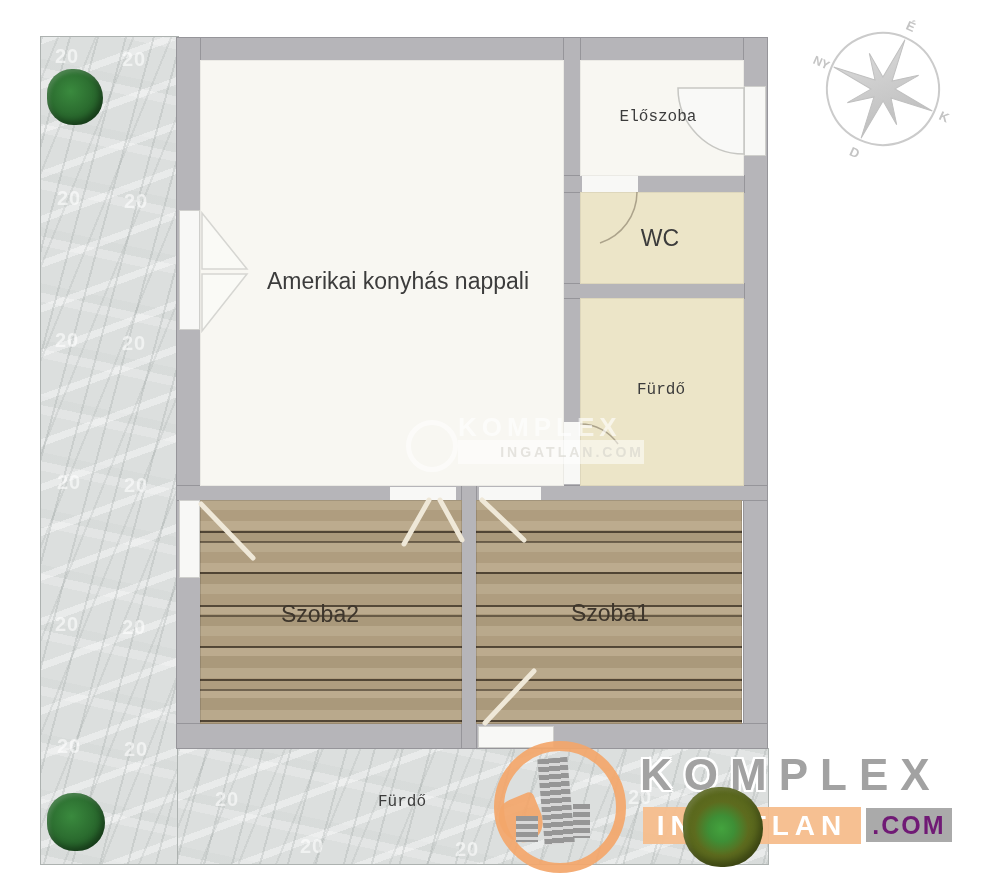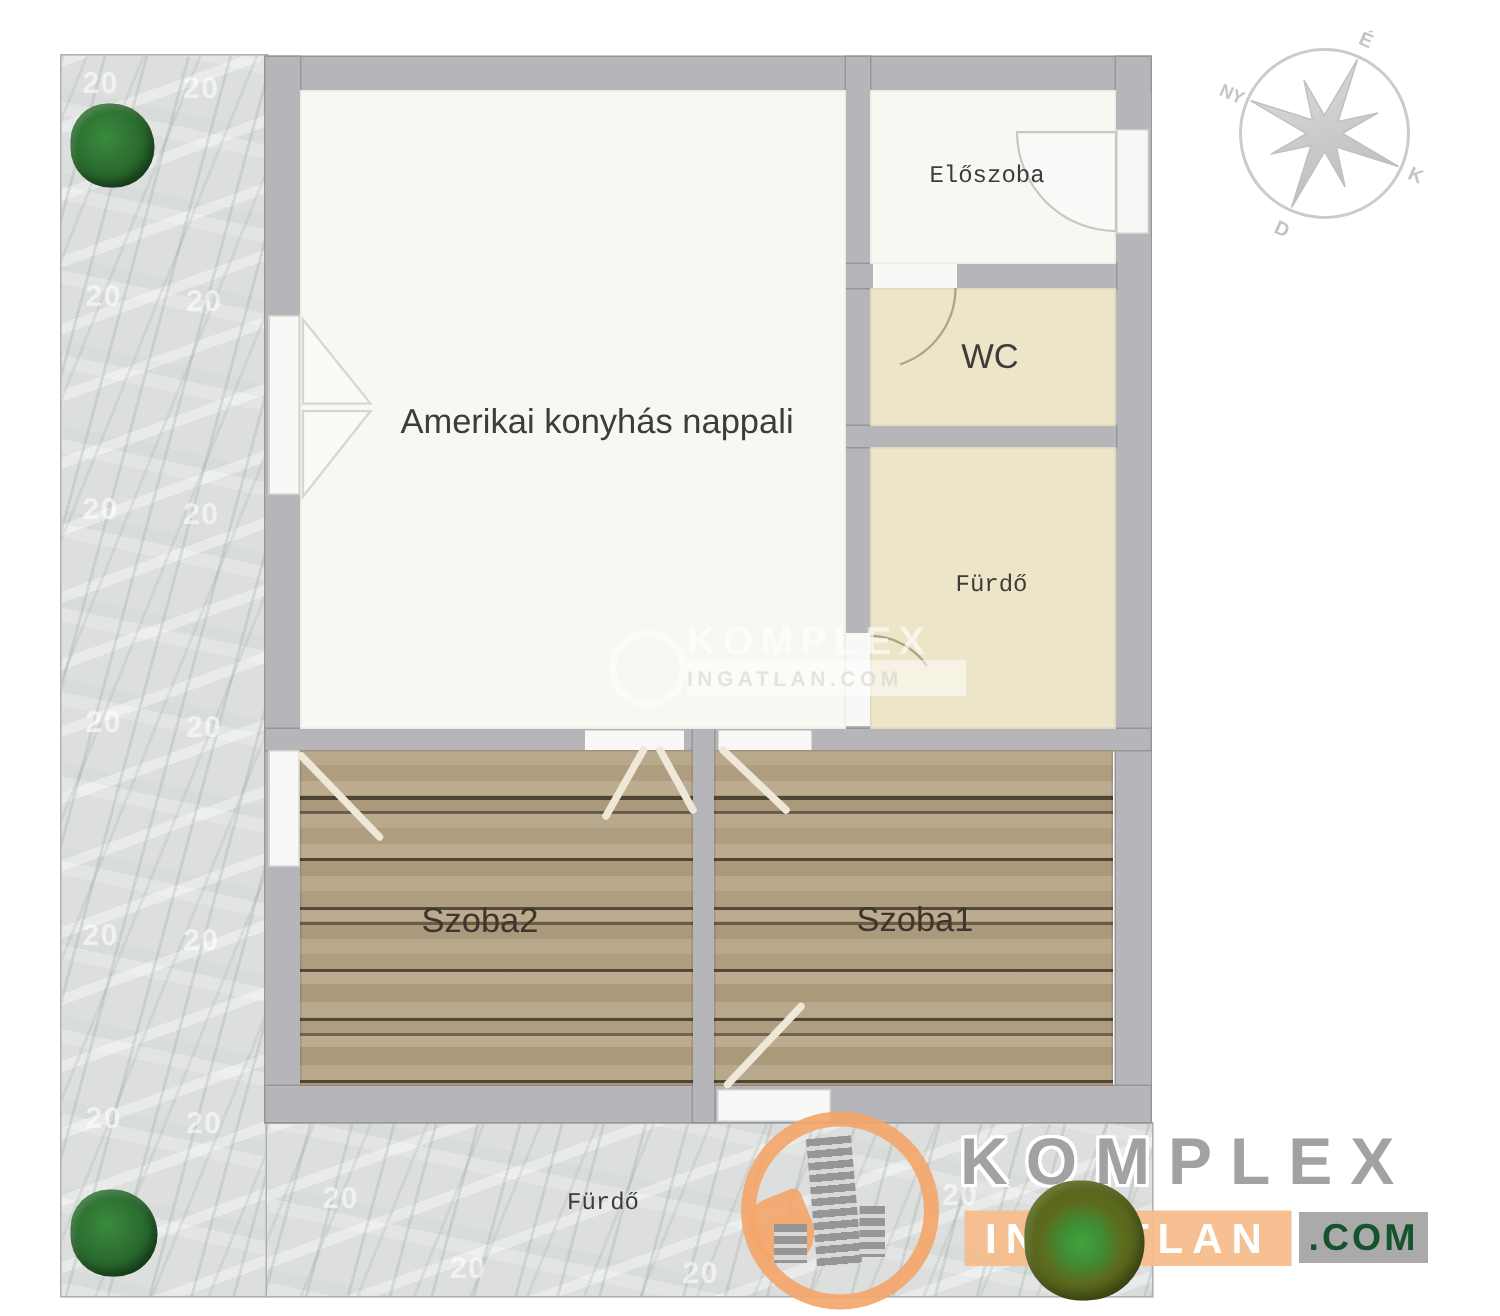--- a/index.html
+++ b/index.html
@@ -47,31 +47,31 @@
   .tree{position:absolute;border-radius:46% 54% 50% 49%;}
   .tree-dark{background:radial-gradient(circle at 42% 40%, #3a8a3e 0%, #2c6e30 45%, #235c27 72%, #1d4e21 100%);
     box-shadow:inset -3px -4px 6px rgba(0,0,0,0.35), inset 2px 3px 4px rgba(255,255,255,0.18);}
   .tree-olive{background:radial-gradient(circle at 48% 52%, #43a33e 0%, #3e8f36 22%, #5d6b1e 46%, #55631b 75%, #485716 100%);
     box-shadow:inset -3px -5px 8px rgba(0,0,0,0.35), inset 3px 3px 5px rgba(255,255,255,0.15);}
 
   
   .wm-circle{position:absolute;border:5px solid rgba(255,255,255,0.55);border-radius:50%;}
   .wm-brand{position:absolute;color:rgba(255,255,255,0.62);font-weight:bold;font-size:26px;letter-spacing:5px;}
   .wm-band{position:absolute;background:rgba(255,255,255,0.52);color:rgba(210,208,200,0.55);
-    font-weight:bold;font-size:14px;letter-spacing:3px;text-align:left;}
+    font-weight:bold;font-size:14px;letter-spacing:3px;text-align:right;}
 
   
   .logo-ring{position:absolute;border:10px solid rgba(243,166,106,0.92);border-radius:50%;box-sizing:border-box;}
   .logo-bldg{position:absolute;background:repeating-linear-gradient(180deg,#969696 0 5px,#d8d8d8 5px 8px);}
   .logo-arm{position:absolute;background:rgba(243,166,106,0.92);border-radius:55% 15% 60% 70%;transform:rotate(-22deg);}
   .logo-brand{position:absolute;color:#a2a2a2;font-weight:bold;font-size:44px;letter-spacing:12px;white-space:nowrap;
     text-shadow:-2px 0 #fff,2px 0 #fff,0 -2px #fff,0 2px #fff,-2px -2px #fff,2px 2px #fff,2px -2px #fff,-2px 2px #fff;}
   .logo-band1{position:absolute;background:rgba(246,189,140,0.95);color:#fff;font-weight:bold;font-size:28px;
     letter-spacing:6px;text-align:center;}
-  .logo-band2{position:absolute;background:rgba(165,165,165,0.95);color:#14532d;font-weight:bold;font-size:25px;
+  .logo-band2{position:absolute;background:rgba(165,165,165,0.95);color:#701a75;font-weight:bold;font-size:25px;
     letter-spacing:2px;text-align:center;}
 </style>
 </head>
 <body>
 
 <div class="plan">
 
   <div class="ground" style="left:40px;top:36px;width:137px;height:827px;"></div>
   <div class="ground" style="left:177px;top:748px;width:590px;height:115px;"></div>
 

